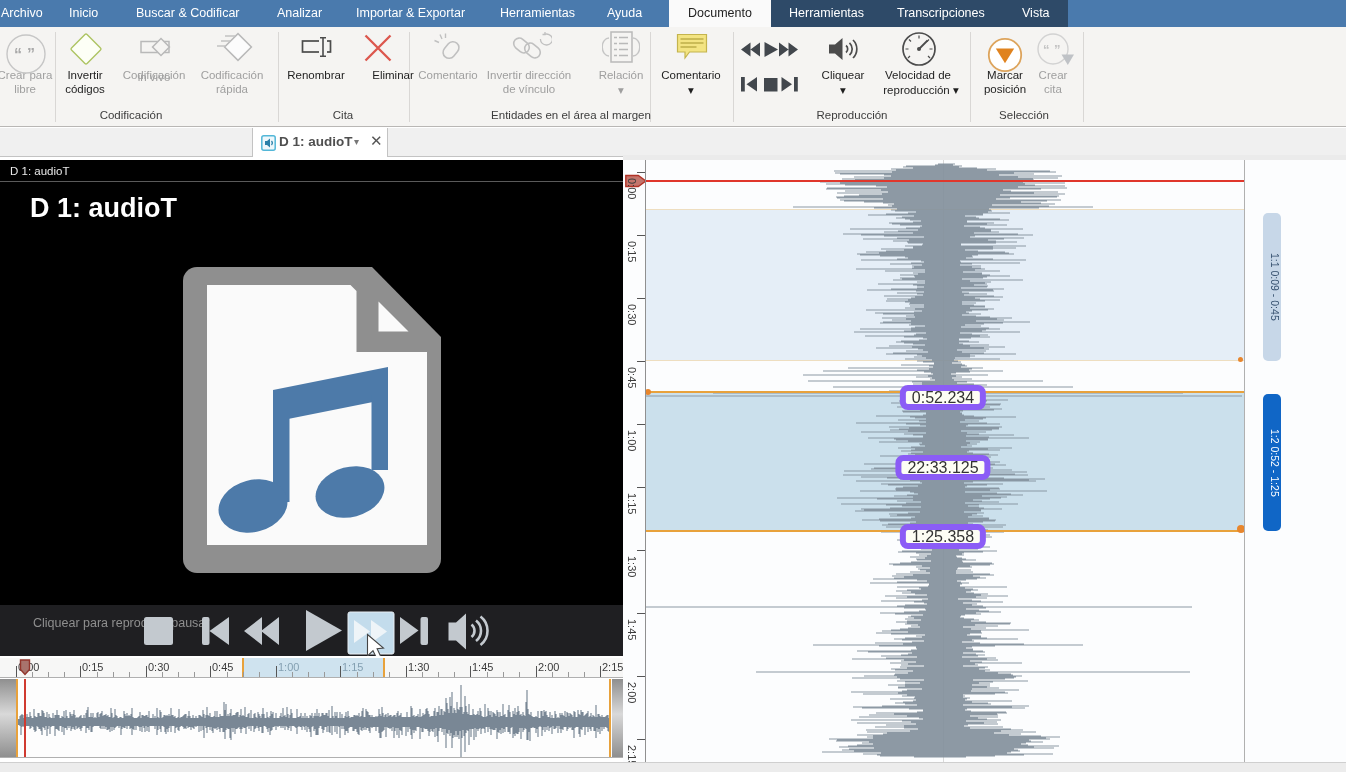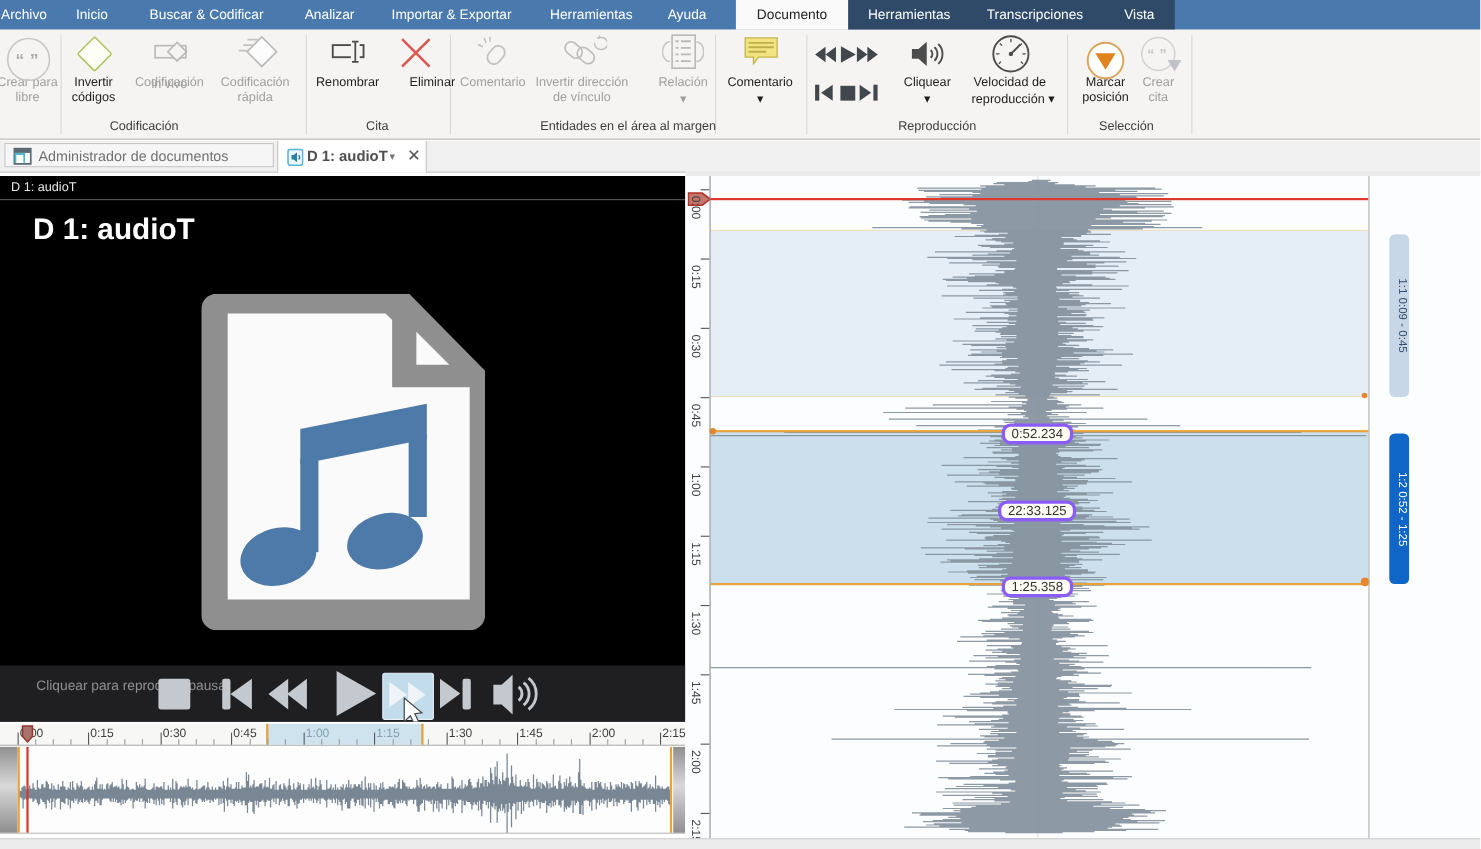--- a/index.html
+++ b/index.html
@@ -42,21 +42,21 @@
 #rtop{position:absolute;left:623px;top:155px;width:723px;height:5px;background:#ebebeb}
 #raxis{position:absolute;left:645px;top:160px;width:1px;height:602px;background:#909090}
 #rbound{position:absolute;left:1244px;top:160px;width:1px;height:602px;background:#b0b0b0}
 .rtick{position:absolute;left:637px;width:8px;height:1px;background:#555}
 .rtlbl{position:absolute;left:622px;font-size:11px;color:#3c3c3c;transform-origin:0 0;transform:rotate(90deg);white-space:nowrap}
 #pale{position:absolute;left:646px;top:209px;width:598px;height:152px;background:#e5eef7;border-top:1px solid #eedec0;border-bottom:1px solid #eedec0}
 #sel{position:absolute;left:646px;top:392px;width:598px;height:139px;background:#cbe0ec}
 .oline{position:absolute;left:646px;width:598px;height:2px;background:#e8a23c}
 .odot{position:absolute;width:6px;height:6px;border-radius:3px;background:#e8862c}
 #redline{position:absolute;left:631px;top:180px;width:613px;height:2px;background:#e0372c}
-.pill{position:absolute;border:3px solid #8b5cf6;border-radius:8px;background:#fdfdf4;font-size:12px;color:#333;line-height:13px;padding:0 6px;transform:translateX(-50%)}
+.pill{position:absolute;border:6px solid #8b5cf6;border-radius:8px;background:#fdfdf4;font-size:16px;color:#333;line-height:13px;padding:0 6px;transform:translateX(-50%)}
 .qpill{position:absolute;border-radius:5px;writing-mode:vertical-rl;font-size:10.5px;text-align:center}
 #footer{position:absolute;left:0px;top:762px;width:1346px;height:10px;background:#ececec;border-top:1px solid #cfcfcf}
 #gapleft{position:absolute;left:0;top:758px;width:623px;height:4px;background:#fff}
 </style></head>
 <body>
 <div id="app">
 <div id="menubar">
       <div class="mi" style="left:1px">Archivo</div>
       <div class="mi" style="left:69px">Inicio</div>
       <div class="mi" style="left:136px">Buscar &amp; Codificar</div>
@@ -185,28 +185,20 @@
 <path d="M8.8 11.5h18.4l-9.2 14.8z" fill="#e0831f"></path>
       </svg>
       <svg class="ricon" style="left:1034px;top:5px" width="46" height="42" viewBox="0 0 46 42">
 <circle cx="19" cy="17" r="15" fill="none" stroke="#d2d2d2" stroke-width="1.4"></circle>
 <text x="9" y="22" font-size="13" fill="#c2c2c2" font-weight="bold">“</text>
 <text x="20" y="22" font-size="13" fill="#c2c2c2" font-weight="bold">”</text>
 <path d="M27.5 22.5h12.5l-6.2 10.5z" fill="#bfc2c6"></path>
       </svg>
     </div>
 <div id="tabrow">
-      <div id="tab1">
-        <svg width="17" height="16" viewBox="0 0 17 16" style="position:absolute;left:7px;top:3px">
-<rect x="1" y="1" width="15" height="14" fill="#fff" stroke="#5a6a74" stroke-width="1.6"></rect>
-<rect x="1" y="1" width="15" height="4" fill="#5a6a74"></rect>
-<path d="M2 14V6h8v8" fill="none" stroke="#49b8c8" stroke-width="1.6"></path>
-        </svg>
-        <span style="position:absolute;left:30px;top:1px">Administrador de documentos</span>
-      </div>
       <div id="tab2">
         <svg width="15" height="16" viewBox="0 0 15 16" style="position:absolute;left:8px;top:7px">
 <rect x="0.8" y="0.8" width="13.4" height="14.4" rx="2" fill="#eef7fb" stroke="#53b7d8" stroke-width="1.5"></rect>
 <path d="M4 6h2l3-2.6v9L6 10H4z" fill="#2a7fa8"></path>
 <path d="M10.5 6a3 3 0 0 1 0 4" stroke="#2a7fa8" stroke-width="1.2" fill="none"></path>
         </svg>
         <span style="position:absolute;left:26px;top:6px;font-size:13.5px;font-weight:bold;color:#4f4f4f">D 1: audioT</span>
 <span style="position:absolute;left:101px;top:8px;font-size:10px;color:#777">▾</span>
 <span style="position:absolute;left:117px;top:4px;font-size:15px;color:#555">✕</span>
       </div>

